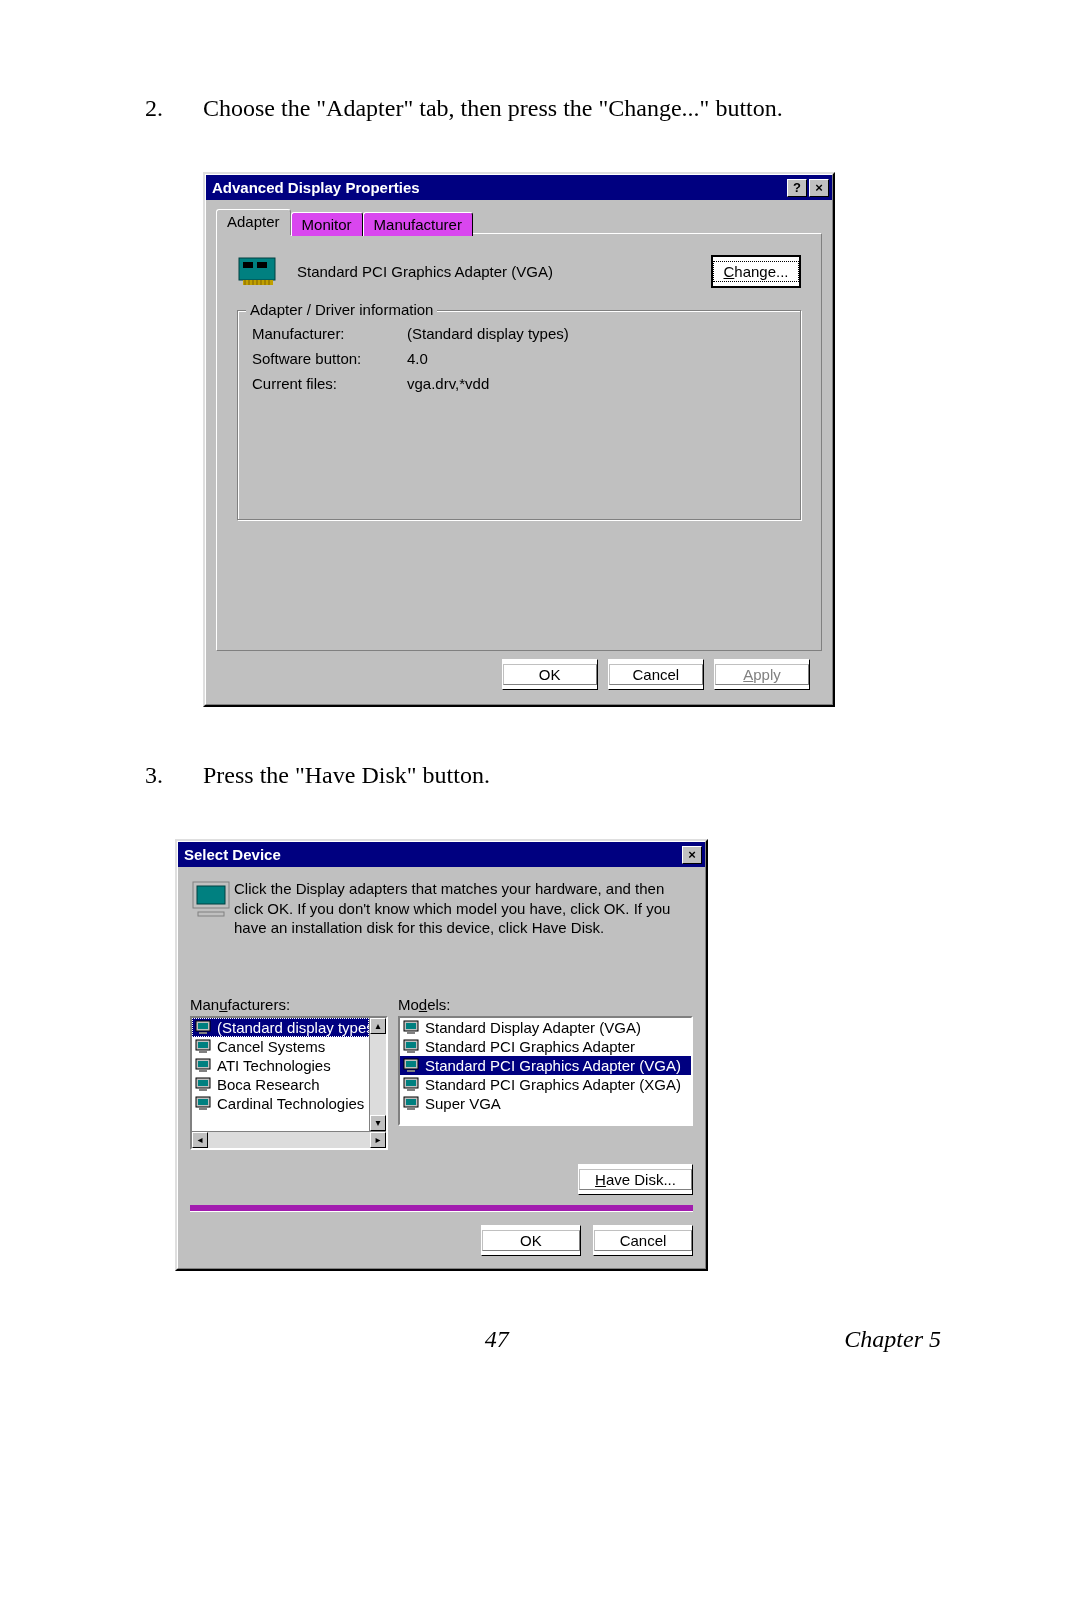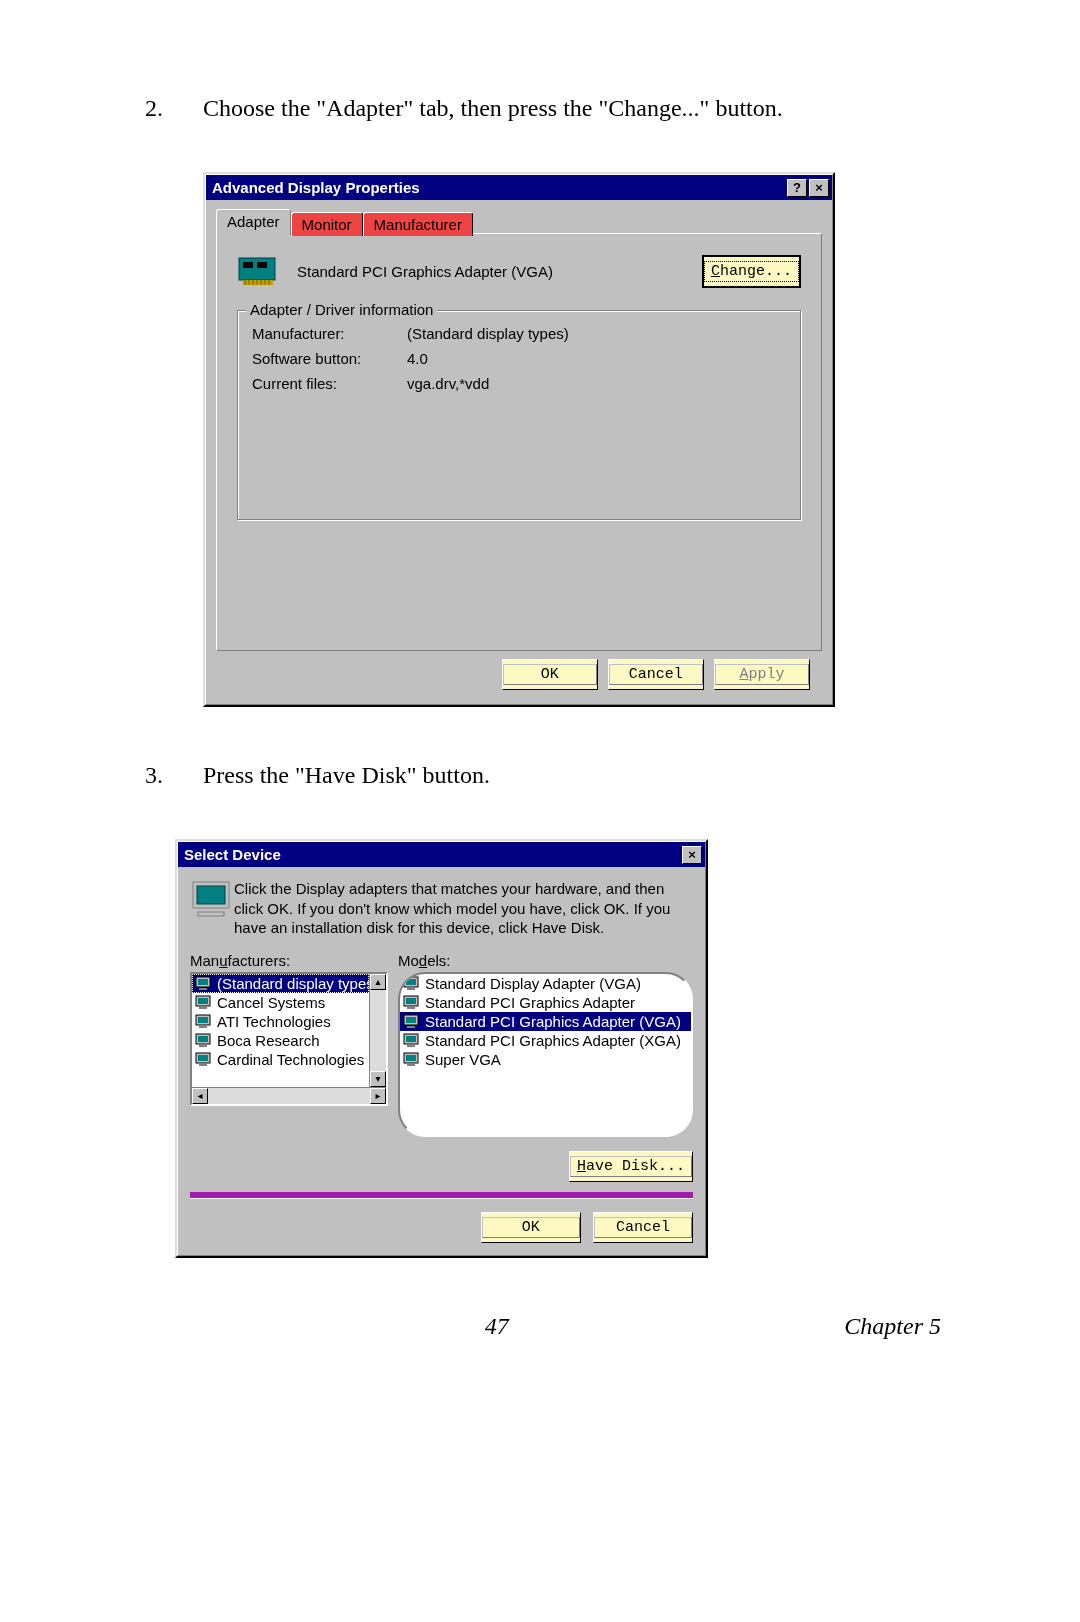--- a/index.html
+++ b/index.html
@@ -76,21 +76,21 @@
   }
 
   
   .tabs {
     display: flex;
     margin-bottom: -1px;
     position: relative;
     z-index: 2;
   }
   .tab {
-    background: #ef4444;
+    background: #d946ef;
     border: 1px solid;
     border-color: #fff #000 #fff #fff;
     border-bottom: none;
     border-radius: 3px 3px 0 0;
     padding: 3px 10px;
     margin-right: 0;
     font-size: 15px;
     position: relative;
   }
   .tab.active {
@@ -127,27 +127,27 @@
   }
   .hw-icon {
     width: 42px;
     height: 34px;
     margin-right: 18px;
     flex-shrink: 0;
   }
   .adapter-name { flex: 1; }
 
   .btn {
-    background: #fef9c3;
+    background: #ffffff;
     border: 1px solid;
     border-color: #fff #000 #000 #fff;
     padding: 4px 0;
     min-width: 86px;
     text-align: center;
-    font-family: Liberation Mono, monospace;
+    font-family: Liberation Sans, sans-serif;
     font-size: 15px;
     display: inline-block;
   }
   .btn-inner {
     border: 1px solid;
     border-color: #c0c0c0 #808080 #808080 #c0c0c0;
     padding: 1px 6px;
     display: block;
   }
   .btn.default .btn-inner {
@@ -203,21 +203,21 @@
   .inst-text { font-size: 15px; line-height: 1.3; }
 
   .lists {
     display: flex;
     gap: 10px;
     margin-bottom: 10px;
   }
   .list-col { flex: 0 0 auto; }
   .list-col.mfr { width: 198px; }
   .list-col.mdl { flex: 1; }
-  .list-label { margin-bottom: 3px; font-size: 15px; }
+  .list-label { margin-bottom: 3px; font-size: 15px; margin-top: 44px; }
   .listbox {
     background: #fff;
     border: 2px solid;
     border-color: #808080 #fff #fff #808080;
     height: 118px;
     overflow: hidden;
     position: relative;
     font-size: 15px;
   }
   .listbox.mfr-box { height: 134px; overflow: hidden; }
@@ -434,21 +434,21 @@
                   <div class="scroll-btn">▾</div>
                 </div>
                 <div class="scroll-h">
                   <div class="scroll-btn">◂</div>
                   <div class="scroll-btn">▸</div>
                 </div>
               </div>
             </div>
             <div class="list-col mdl">
               <div class="list-label">Mo<span class="underline">d</span>els:</div>
-              <div class="listbox" style="height:165px;border-radius:27px;">
+              <div class="listbox" style="height:110px;">
                 <div id="mdl-items">
                     <div class="list-item">
                       <span class="dev-icon"><svg width="18" height="15" viewBox="0 0 18 15">
                           <rect x="1" y="1" width="14" height="10" fill="#c0c0c0" stroke="#000"></rect>
                           <rect x="3" y="3" width="10" height="6" fill="#008080"></rect>
                           <rect x="4" y="12" width="8" height="2" fill="#808080"></rect>
                         </svg></span>
                       <span>Standard Display Adapter (VGA)</span>
                     </div>
                     <div class="list-item">

